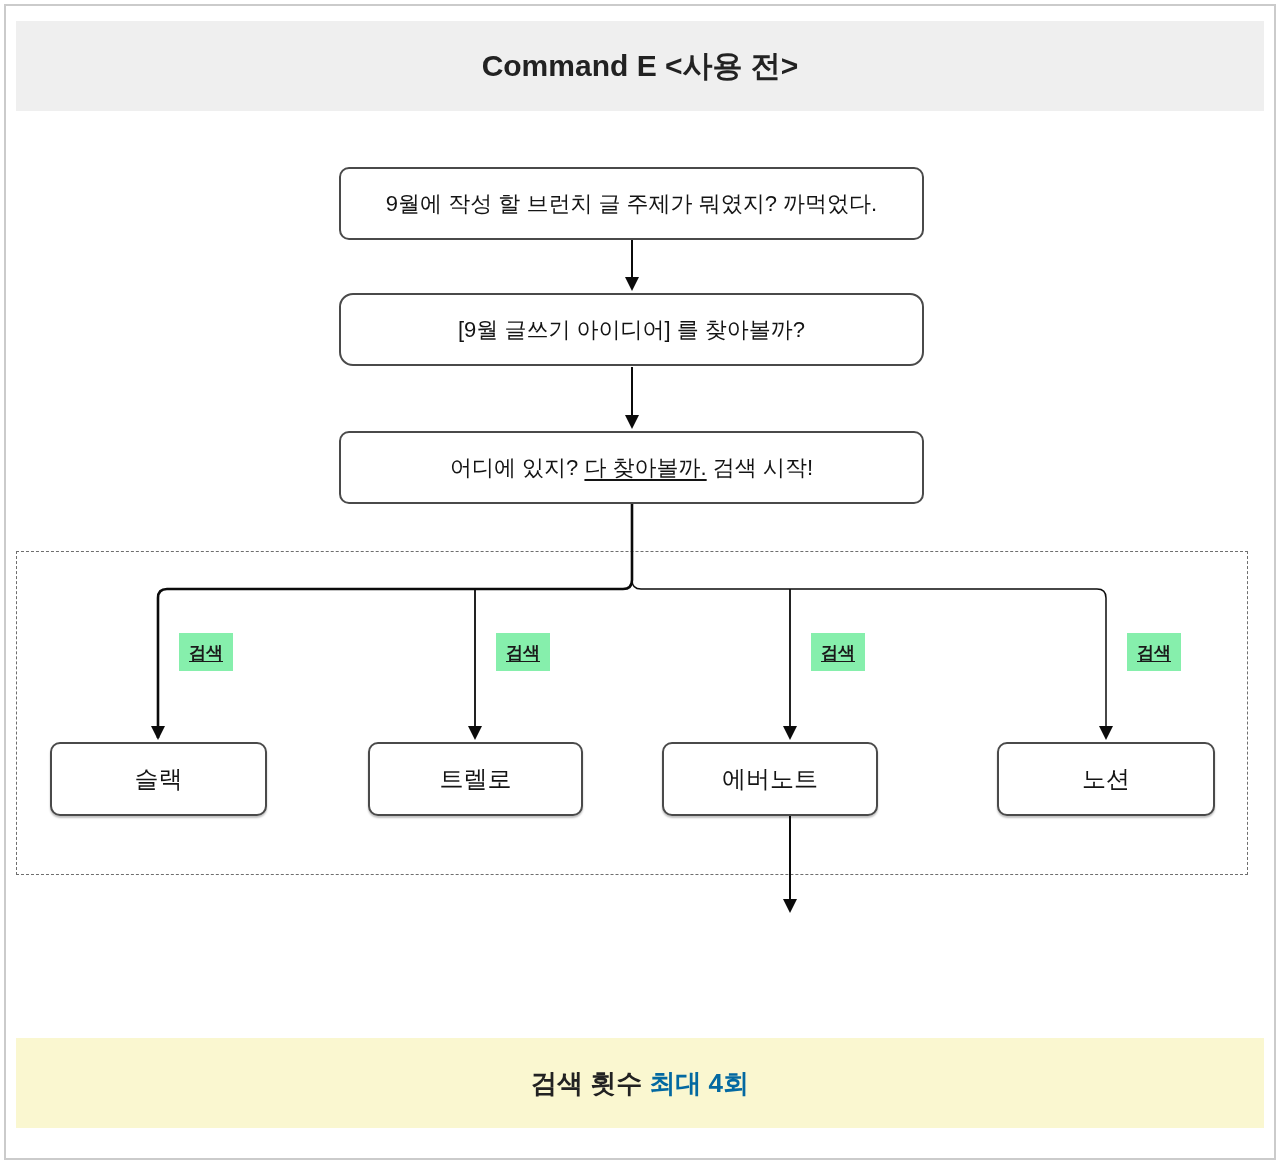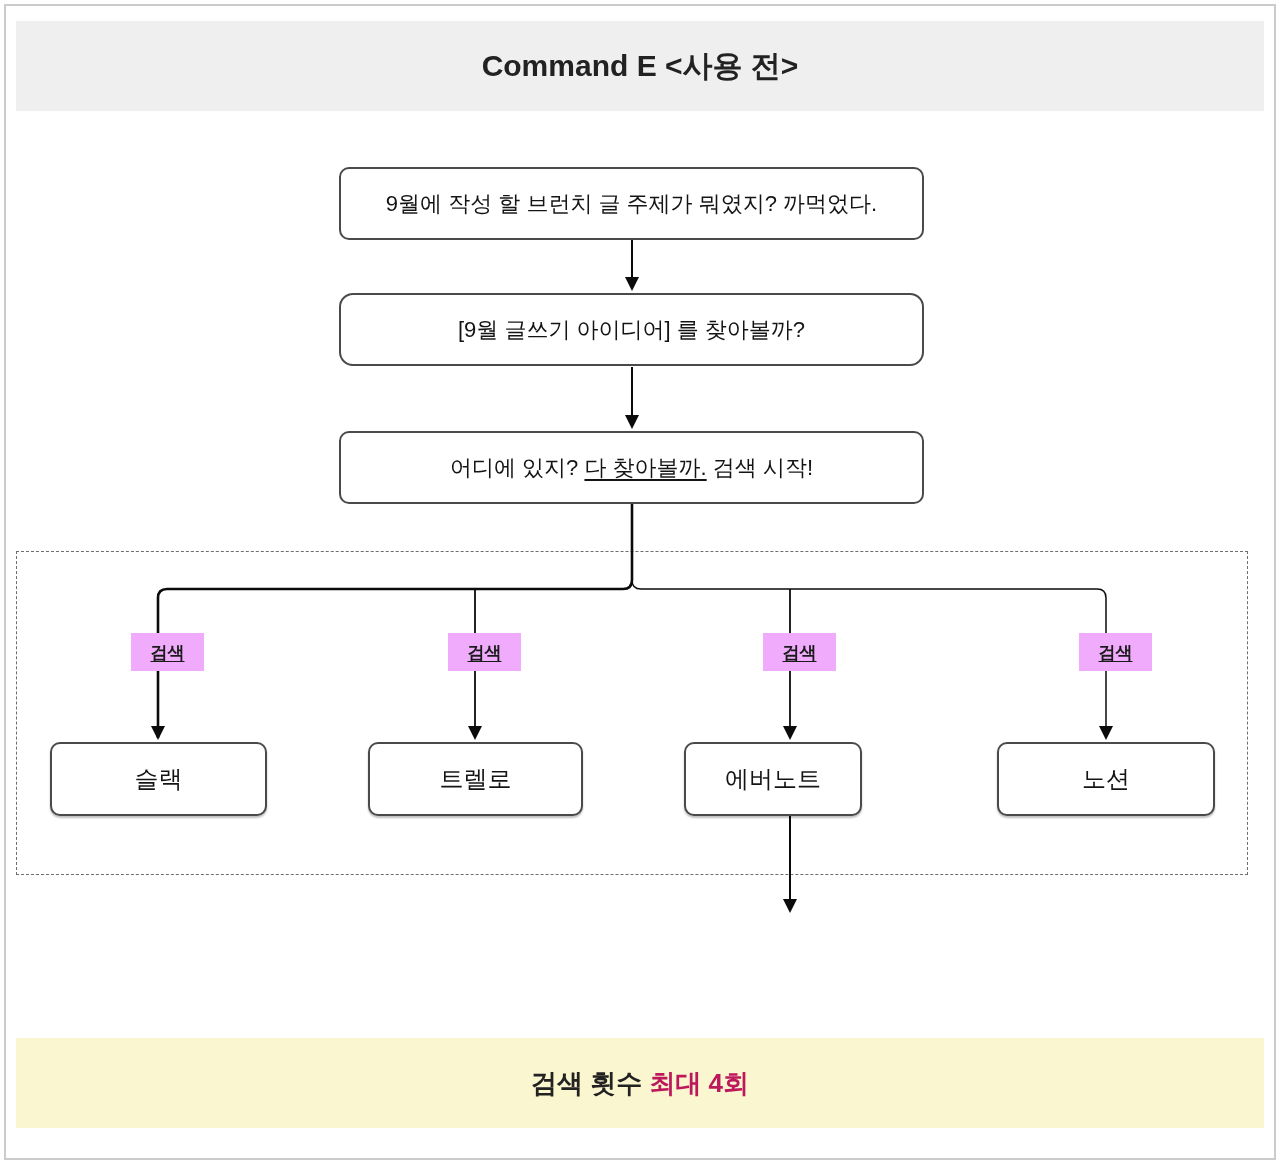--- a/index.html
+++ b/index.html
@@ -60,42 +60,43 @@
   .node.flow-step { left: 339px; width: 585px; height: 73px; }
   .node .u { text-decoration: underline; text-underline-offset: 4px; }
   .node.branch {
     top: 742px; height: 74px;
     font-size: 24px;
     box-shadow: 0 2px 2px rgba(0,0,0,0.25);
   }
   .search-tag {
     position: absolute;
     top: 633px;
-    width: 73px; height: 38px;
-    background: #f0abfc;
+    width: 54px; height: 38px;
+    background: #86efac;
     display: flex; align-items: center; justify-content: center;
     font-size: 17px;
     font-weight: bold;
     color: #1a1a1a;
     text-decoration: underline;
     text-underline-offset: 3px;
     z-index: 2;
+    margin-left: 48px;
   }
   .footer-banner {
     position: absolute;
     left: 16px; top: 1038px;
     width: 1248px; height: 90px;
     background: #faf7d0;
     display: flex; align-items: center; justify-content: center;
     font-size: 26px;
     font-weight: bold;
     color: #222222;
     z-index: 2;
   }
-  .footer-banner .red { color: #be185d; }
+  .footer-banner .red { color: #0369a1; }
 </style>
 </head>
 <body>
 
 <div class="canvas">
 
   <div class="outer-border"></div>
 
   <div class="title-bar">
     <span>Command E &lt;사용 전&gt;</span>
@@ -134,21 +135,21 @@
   <div class="search-tag" style="left:448px;">검색</div>
   <div class="search-tag" style="left:763px;">검색</div>
   <div class="search-tag" style="left:1079px;">검색</div>
 
   <div class="node branch" style="left:368px; width:215px;">
     <span>트렐로</span>
   </div>
   <div class="node branch" style="left:50px;  width:217px;">
     <span>슬랙</span>
   </div>
-  <div class="node branch" style="left:684px; width:178px;text-align:right;">
+  <div class="node branch" style="left:662px; width:216px;text-align:right;">
     <span>에버노트</span>
   </div>
   <div class="node branch" style="left:997px; width:218px;">
     <span>노션</span>
   </div>
 
 
   <div class="footer-banner">
     <span><span>검색 횟수 </span><span class="red">최대 4회</span></span>
   </div>

